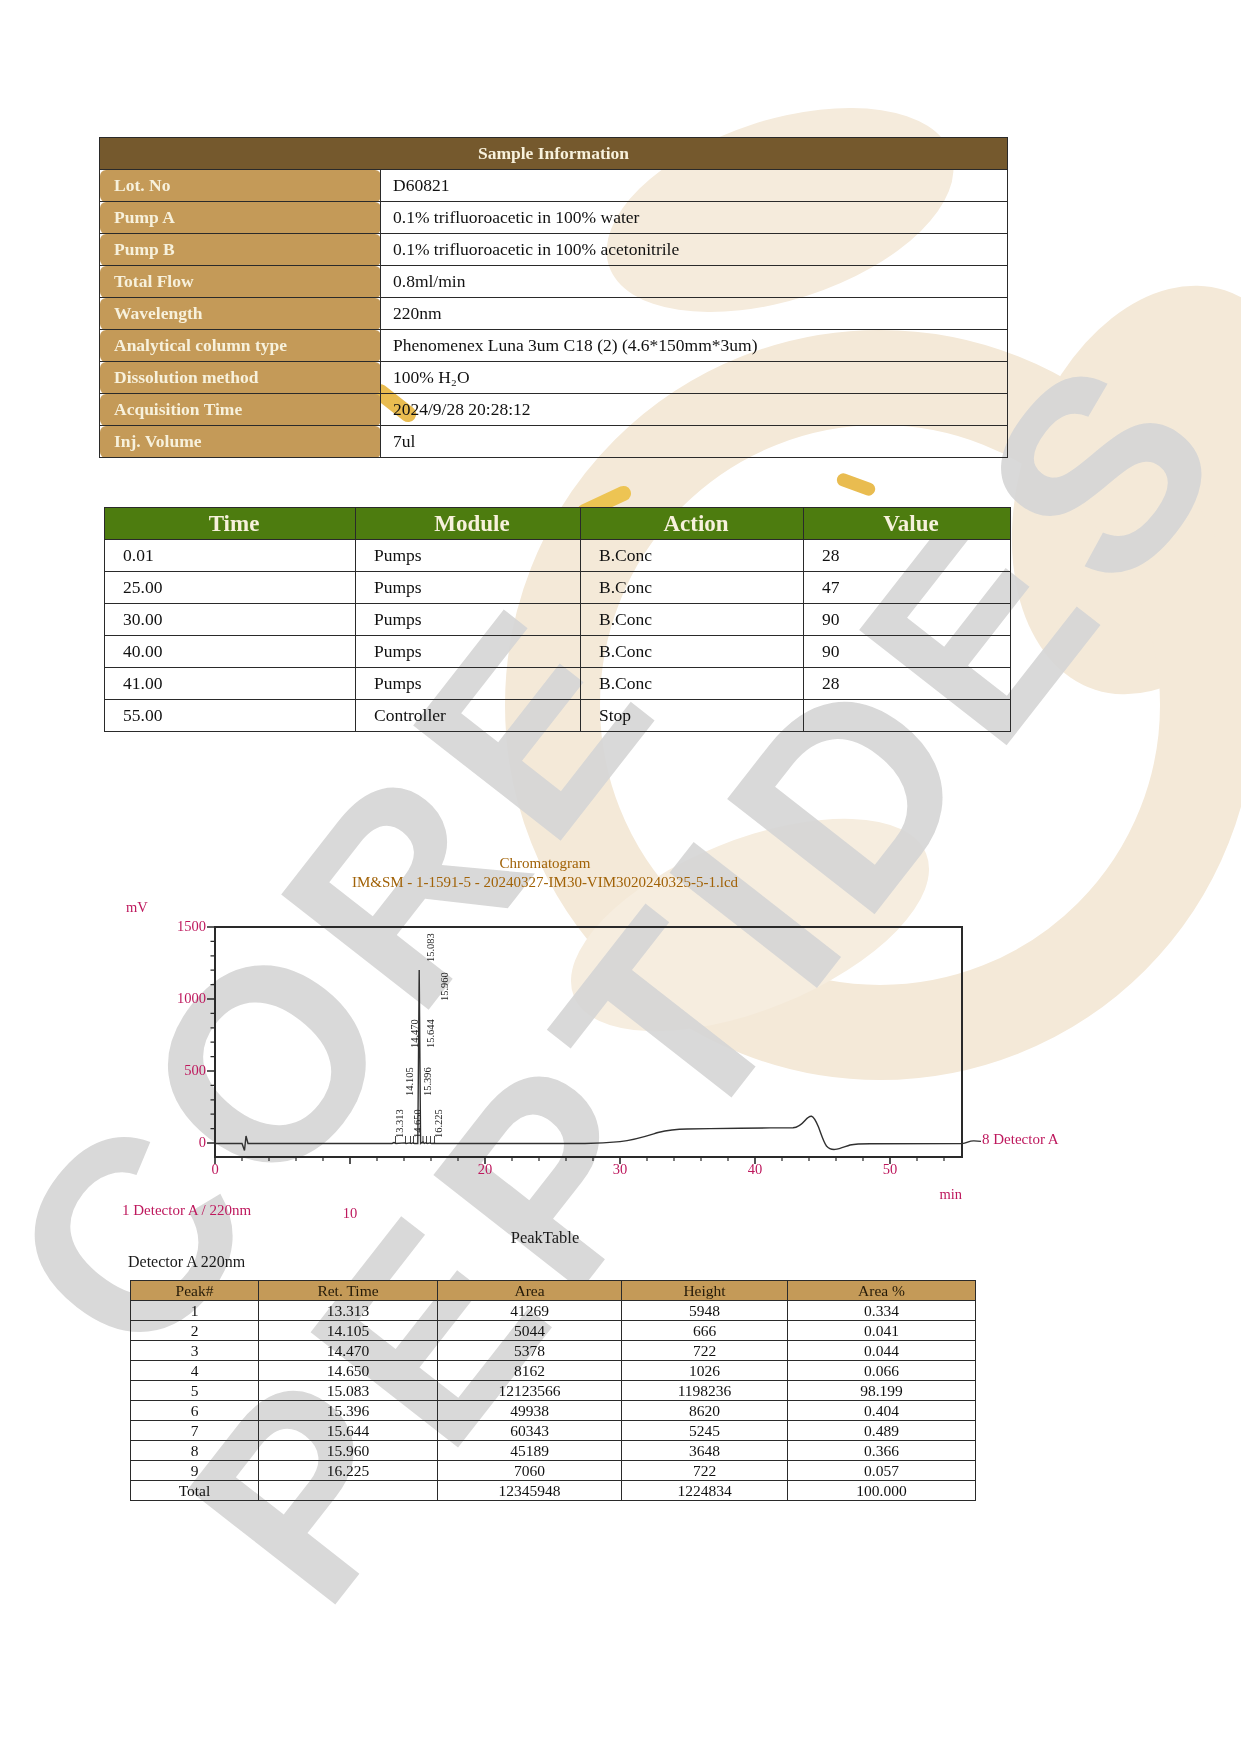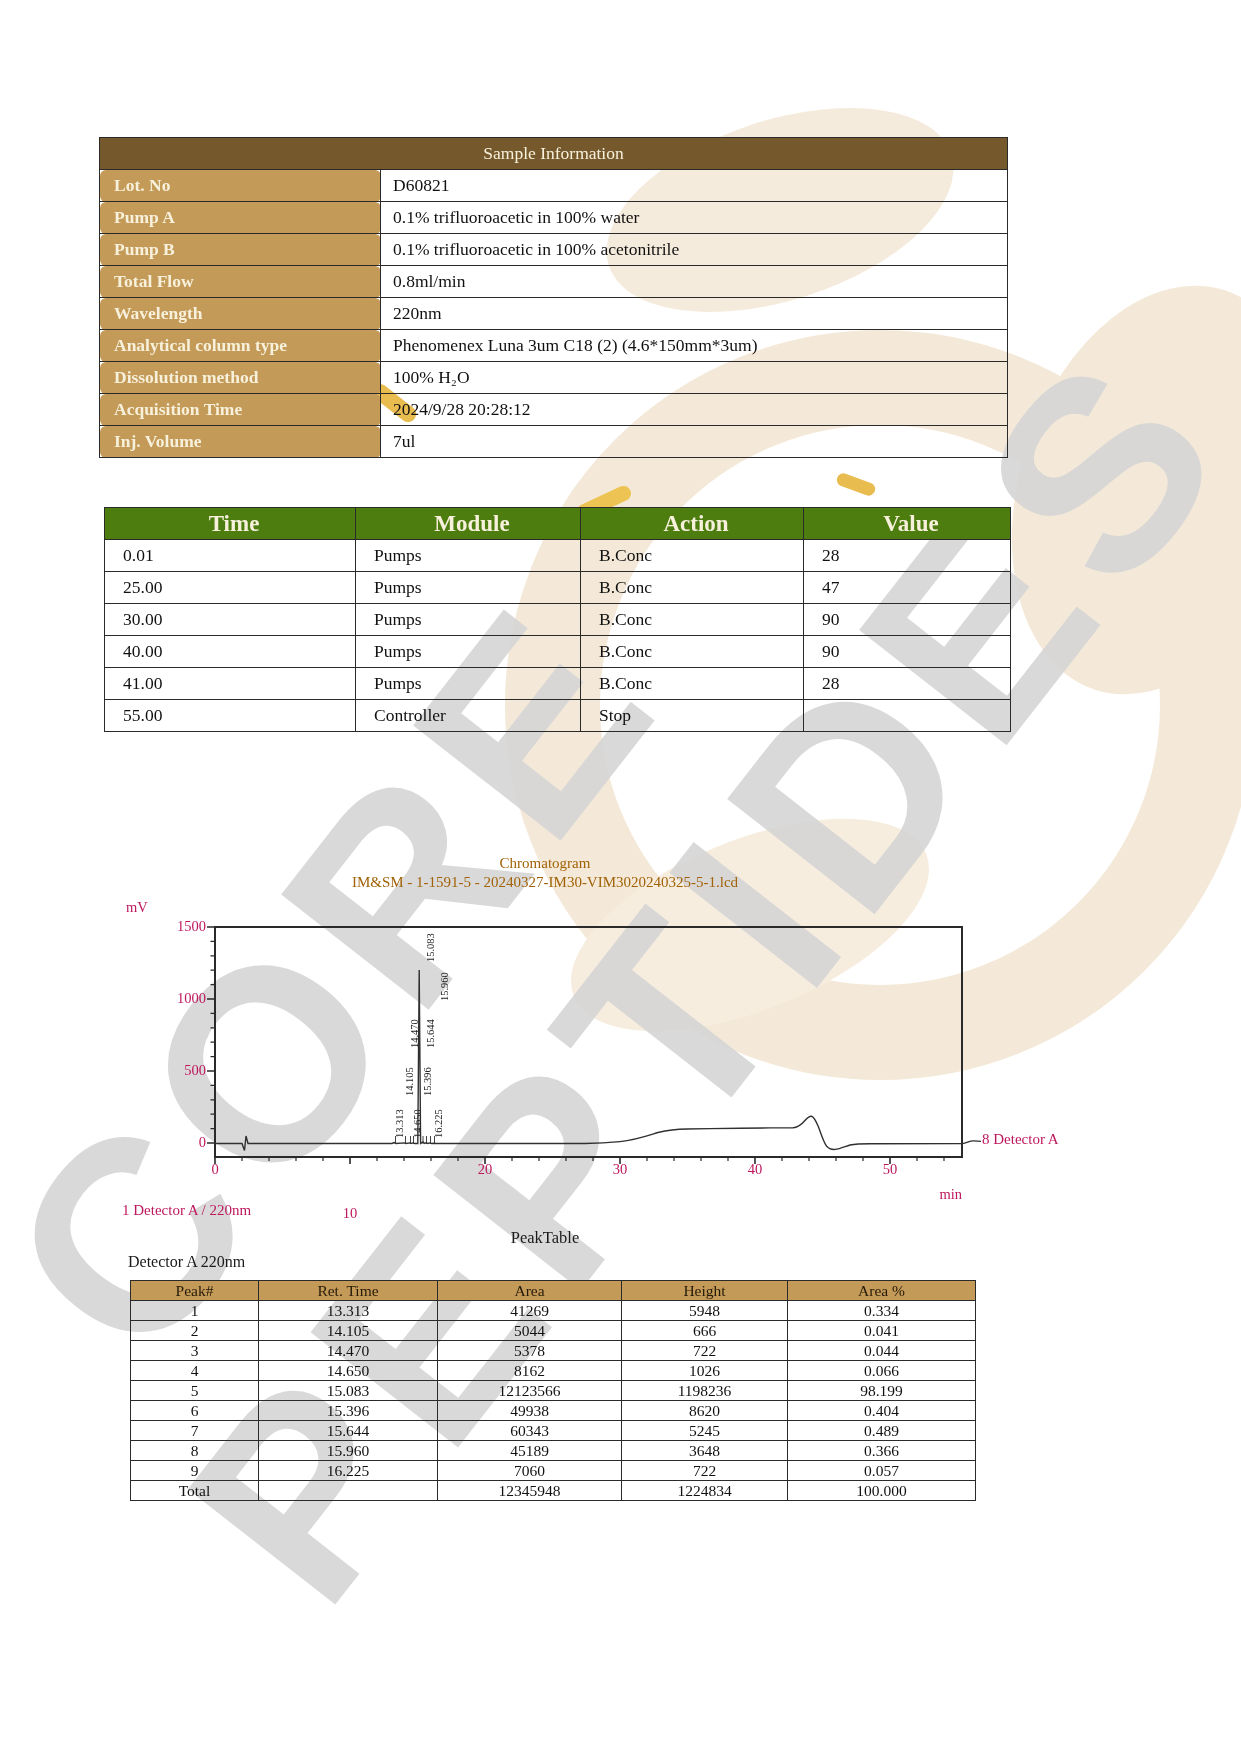--- a/index.html
+++ b/index.html
@@ -18,21 +18,21 @@
            font-family:"Liberation Sans",sans-serif;font-weight:700;font-size:272px;
            letter-spacing:18px;color:#d6d6d6;opacity:.92;line-height:272px;
            transform:rotate(-52deg);transform-origin:0 50%;}
   .wm-1{left:70px;top:1180px;}
   .wm-2{left:250px;top:1425px;}
   
   .tbl{position:absolute;z-index:3;border-collapse:collapse;table-layout:fixed;background:transparent;}
   .tbl td,.tbl th{border:1.6px solid #2a2a2a;padding:0 10px;overflow:hidden;white-space:nowrap;
                   font-family:"Liberation Serif",serif;}
   .t-sample{left:99px;top:137px;width:908px;}
-  .t-sample th.main{height:31px;background:#75592d;color:#f7f1dc;font-size:17.5px;font-weight:400;text-align:center;}
+  .t-sample th.main{height:31px;background:#75592d;color:#f7f1dc;font-size:17.5px;font-weight:700;text-align:center;}
   .t-sample td{height:31px;font-size:17.5px;border-radius:6px;}
   .t-sample td.lab{background:#c49a58;color:#f7f1dc;font-weight:700;padding-left:14px;}
   .t-sample td.val{color:#111;padding-left:12px;margin-top:28px;}
   .t-prog{left:104px;top:507px;width:906px;}
   .t-prog th{height:31px;background:#4d7c0f;color:#f7f1dc;font-size:23px;font-weight:700;text-align:center;padding-left:18px;}
   .t-prog td{height:31px;font-size:17.5px;color:#111;padding-left:18px;}
   .t-peak{left:130px;top:1280px;width:845px;}
   .t-peak th{height:19px;background:#c49a58;color:#241a08;font-size:15.5px;font-weight:400;text-align:center;}
   .t-peak td{height:19px;font-size:15.5px;color:#111;text-align:center;}
   

